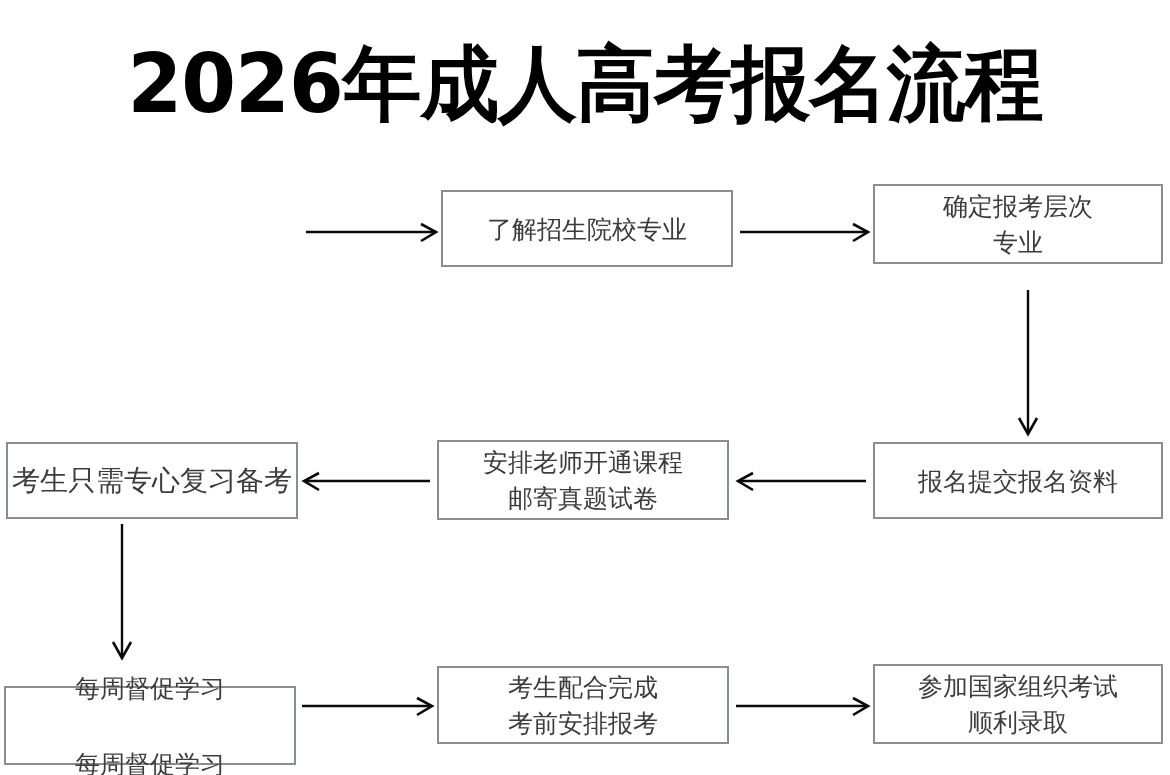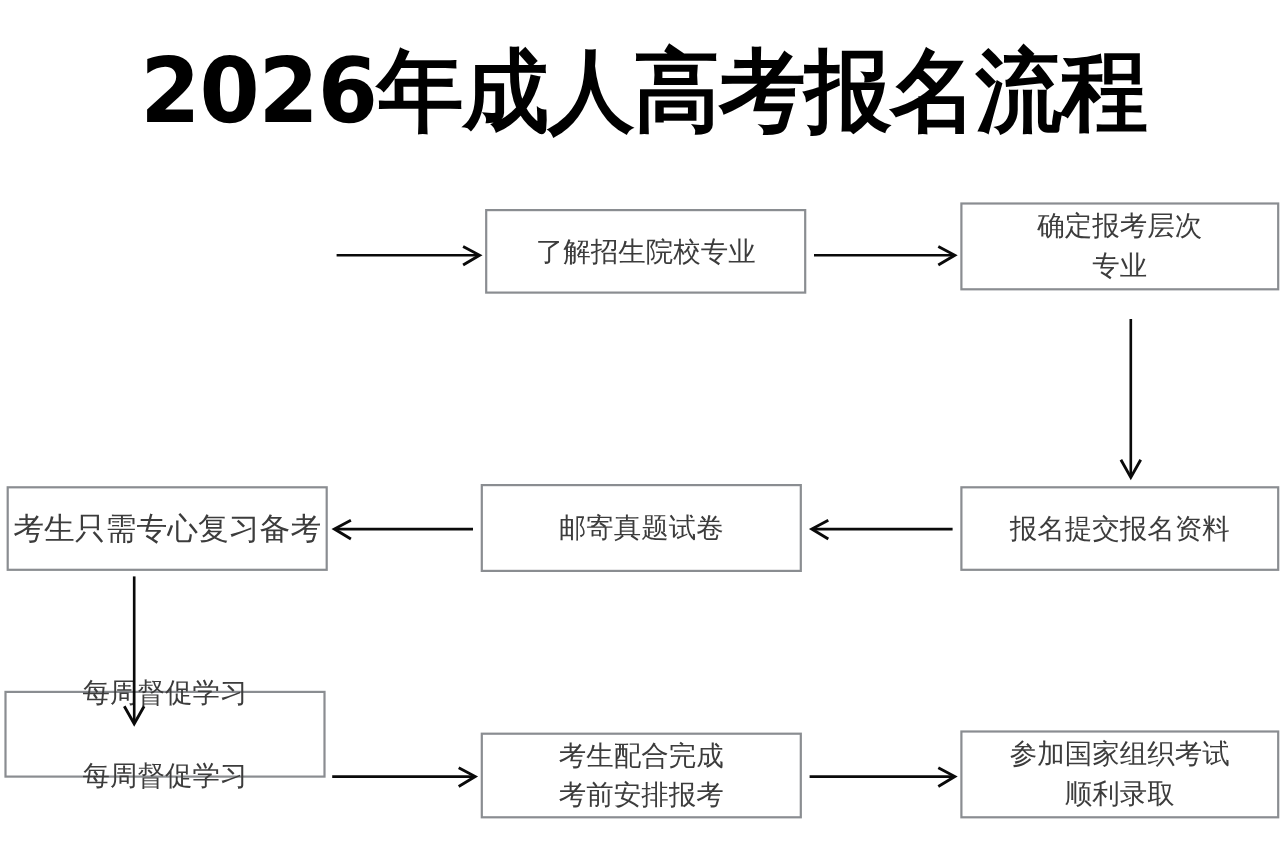--- a/index.html
+++ b/index.html
@@ -64,21 +64,21 @@
 
   
   #node-1 { left: 6px;   top: 192px; width: 296px; height: 78px; }
   #node-2 { left: 441px; top: 190px; width: 292px; height: 77px; }
   #node-3 { left: 873px; top: 184px; width: 290px; height: 80px; }
 
   #node-4 { left: 6px;   top: 442px; width: 292px; height: 77px; }
   #node-5 { left: 437px; top: 440px; width: 292px; height: 80px; }
   #node-6 { left: 873px; top: 442px; width: 290px; height: 77px; }
 
-  #node-7 { left: 4px;   top: 628px; width: 292px; height: 79px; gap: 40px; }
+  #node-7 { left: 4px;   top: 686px; width: 292px; height: 79px; gap: 40px; }
   #node-8 { left: 437px; top: 666px; width: 292px; height: 78px; }
   #node-9 { left: 873px; top: 664px; width: 290px; height: 80px; }
 
   svg.arrows {
     position: absolute;
     left: 0; top: 0;
     width: 1170px;
     height: 775px;
     pointer-events: none;
   }
@@ -108,20 +108,21 @@
   <div class="node" id="node-3">
     <span class="line">确定报考层次</span>
     <span class="line">专业</span>
   </div>
 
   <div class="node tight" id="node-4">
     <span class="line">考生只需专心复习备考</span>
   </div>
 
   <div class="node" id="node-5">
+    <span class="line">安排老师开通课程</span>
     <span class="line">邮寄真题试卷</span>
   </div>
 
   <div class="node" id="node-6">
     <span class="line">报名提交报名资料</span>
   </div>
 
   <div class="node" id="node-7">
     <span class="line">每周督促学习</span>
     <span class="line">每周督促学习</span>

